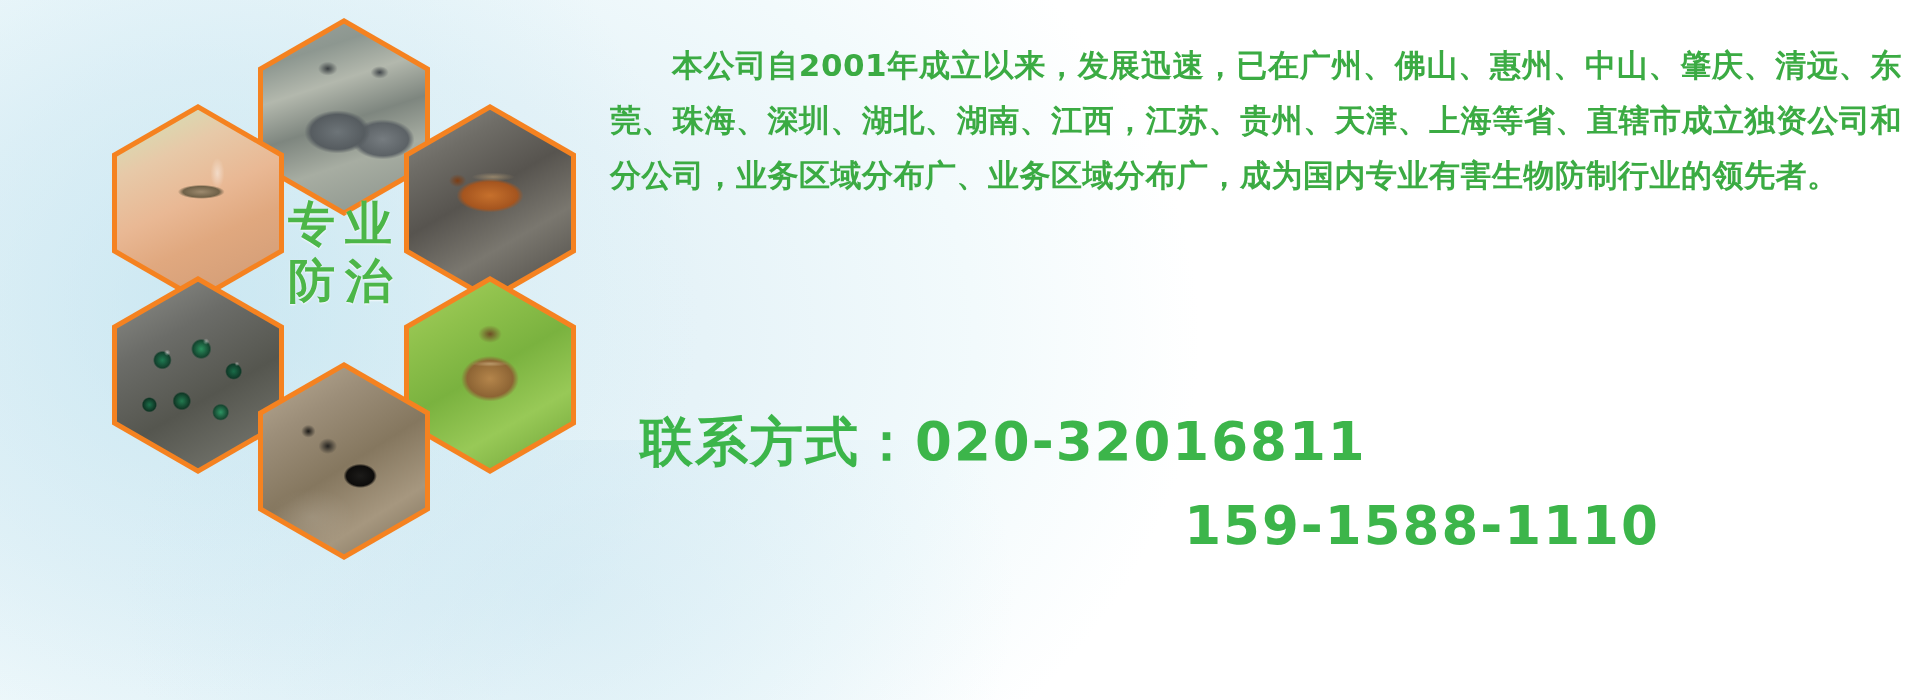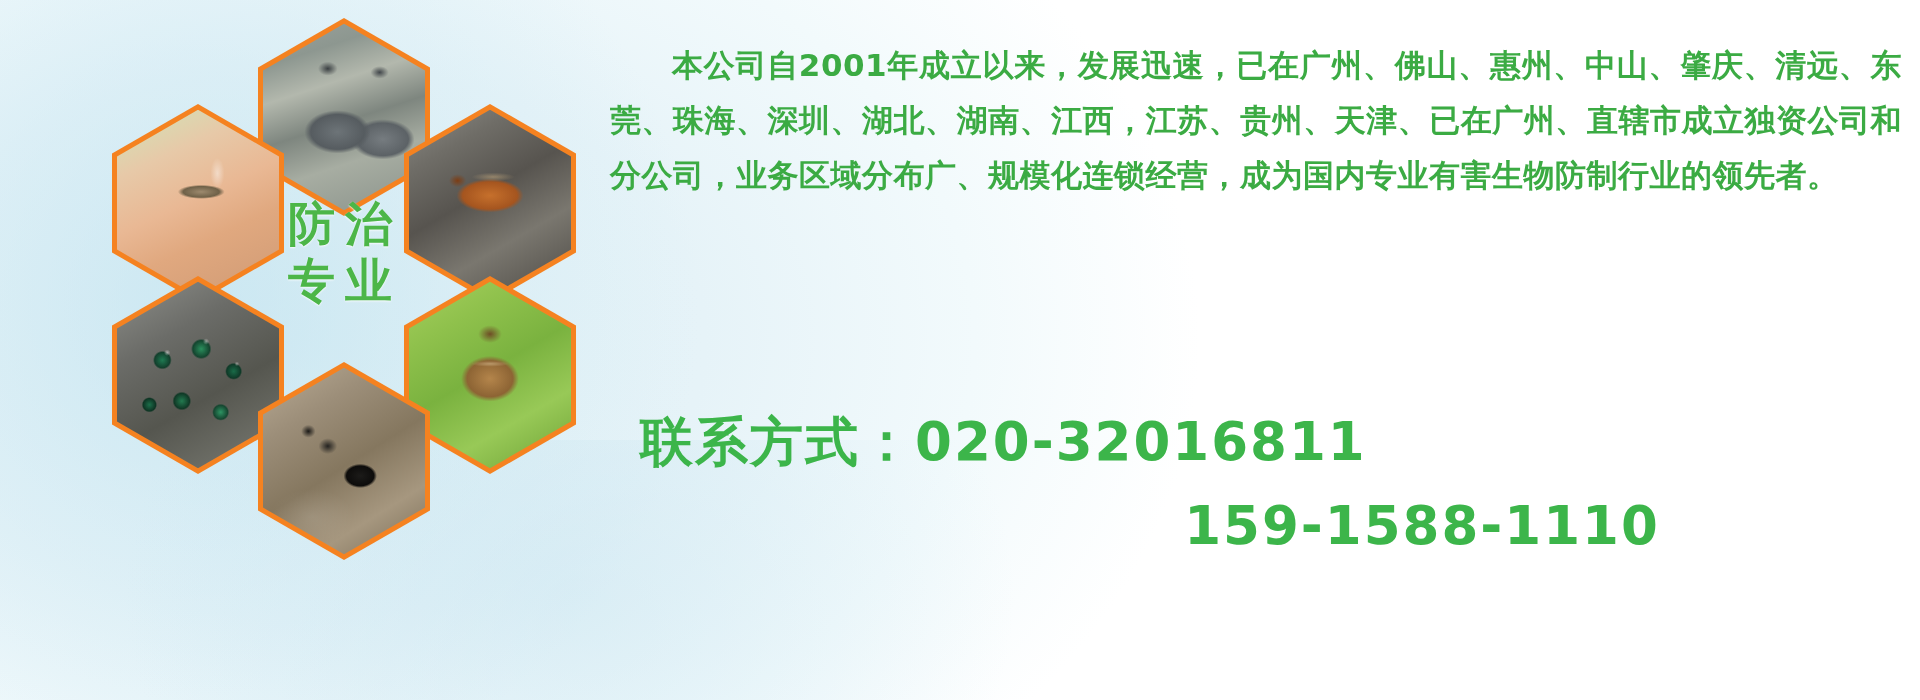--- a/index.html
+++ b/index.html
@@ -206,26 +206,26 @@
     </div>
 
     <div class="hex h-bottom">
       <div class="inner">
         <div class="art art-ant"></div>
       </div>
     </div>
   </div>
 
   <div class="slogan">
+    <div class="line">专业</div>
     <div class="line">防治</div>
-    <div class="line">专业</div>
   </div>
 
   <div class="content">
-    <div class="intro">本公司自2001年成立以来，发展迅速，已在广州、佛山、惠州、中山、肇庆、清远、东莞、珠海、深圳、湖北、湖南、江西，江苏、贵州、天津、已在广州、直辖市成立独资公司和分公司，业务区域分布广、规模化连锁经营，成为国内专业有害生物防制行业的领先者。</div>
+    <div class="intro">本公司自2001年成立以来，发展迅速，已在广州、佛山、惠州、中山、肇庆、清远、东莞、珠海、深圳、湖北、湖南、江西，江苏、贵州、天津、上海等省、直辖市成立独资公司和分公司，业务区域分布广、业务区域分布广，成为国内专业有害生物防制行业的领先者。</div>
 
     <div class="contact">
       <div class="row r1">联系方式：020-32016811</div>
       <div class="row r2">159-1588-1110</div>
     </div>
   </div>
 
 </div>
 
 </body></html>

